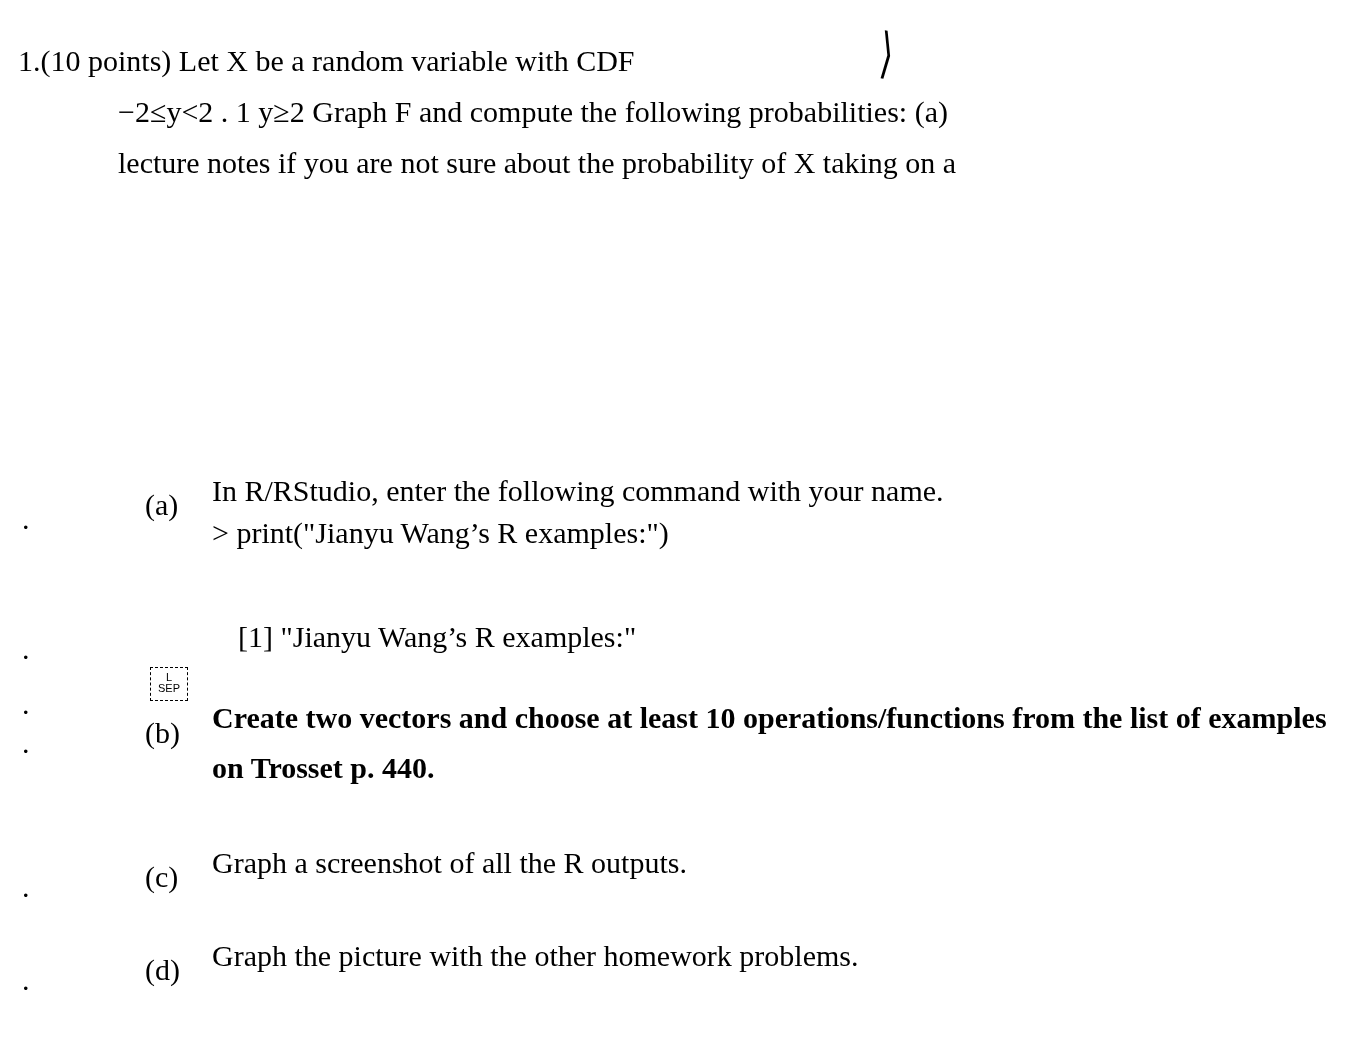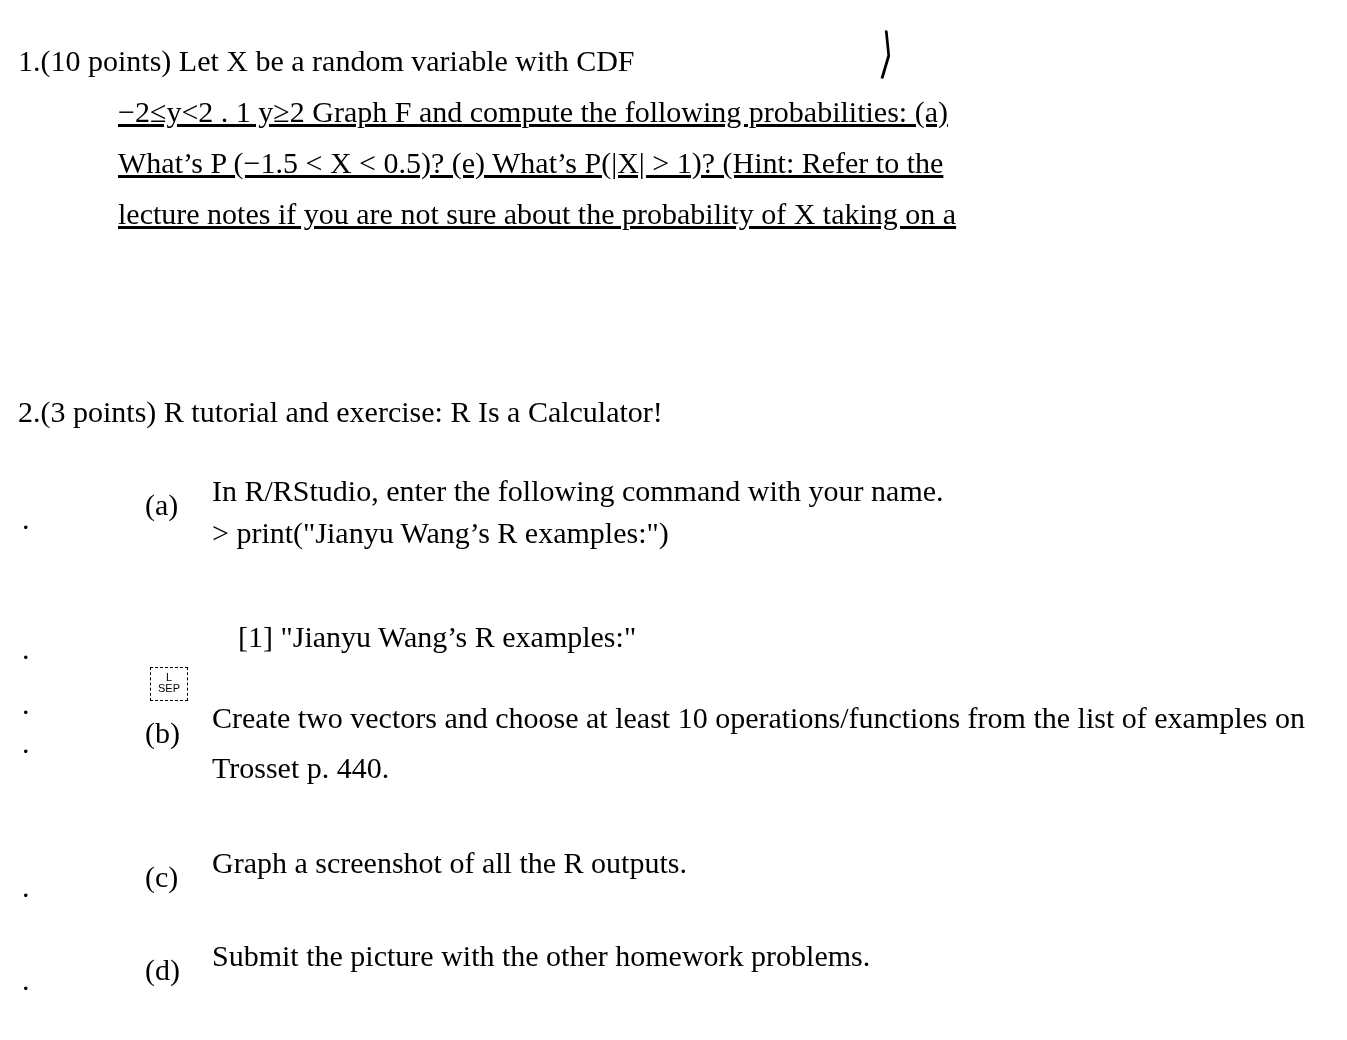--- a/index.html
+++ b/index.html
@@ -44,21 +44,20 @@
     color: #000;
   }
   .p1-body {
     margin-left: 100px;
     font-size: 30px;
     line-height: 51px;
     width: 1180px;
   }
   .p1-body .ind {
     display: block;
-    text-decoration: underline;
   }
 
   
   .prob2 {
     position: absolute;
     left: 18px;
     top: 390px;
     font-size: 30px;
     line-height: 44px;
     white-space: nowrap;
@@ -93,20 +92,21 @@
     left: 212px;
     font-size: 30px;
     line-height: 50px;
     white-space: nowrap;
   }
   .text2 {
     position: absolute;
     left: 212px;
     font-size: 30px;
     line-height: 50px;
+    font-weight: bold;
   }
 
   
   #row-a       { position:absolute; top: 0px;   left:0; width:1330px; }
   #row-a .bullet-dot { top: 26px; }
   #row-a .label      { top: 12px; }
   #row-a .text       { top: -12px; }
   #row-a .cmd        { position:absolute; left:212px; top: 38px; font-size:30px; white-space:nowrap;}
 
   #row-out     { position:absolute; top: 130px; left:0; width:1330px; }
@@ -152,28 +152,24 @@
 
 <div class="page">
 
   <div class="prob1">
     <div class="p1-line1">
       <span>1.</span><span>(10 points) Let X be a random variable with CDF</span>
       <span style="display:inline-block;width:26px"></span><span class="p1-brace">⟩</span>
     </div>
     <div class="p1-body">
       <span class="ind">−2≤y&lt;2 .    1 y≥2 Graph F and compute the following probabilities:   (a)</span>
-      <span class="ind">What’s P (−1.5 &lt; X &lt; 0.5)? (e) What’s P(|X| &gt; 1)?   (Hint: Refer to the</span>
       <span class="ind">lecture notes if you are not sure about the probability of X taking on a</span>
     </div>
   </div>
 
-  <div class="prob2">
-    <span>2.</span><span>(3 points) R tutorial and exercise: R Is a Calculator!</span>
-  </div>
 
   <div class="sublist">
 
     <div class="row" id="row-a">
       <span class="bullet-dot">.</span>
       <span class="label">(a)</span>
       <span class="text">In R/RStudio, enter the following command with your name.</span>
       <span class="cmd">&gt; print("Jianyu Wang’s R examples:")</span>
     </div>
 
@@ -198,17 +194,17 @@
 
     <div class="row" id="row-c">
       <span class="bullet-dot">.</span>
       <span class="label">(c)</span>
       <span class="text">Graph a screenshot of all the R outputs.</span>
     </div>
 
     <div class="row" id="row-d">
       <span class="bullet-dot">.</span>
       <span class="label">(d)</span>
-      <span class="text">Submit the picture with the other homework problems.</span>
+      <span class="text">Graph the picture with the other homework problems.</span>
     </div>
 
   </div>
 </div>
 
 </body></html>

